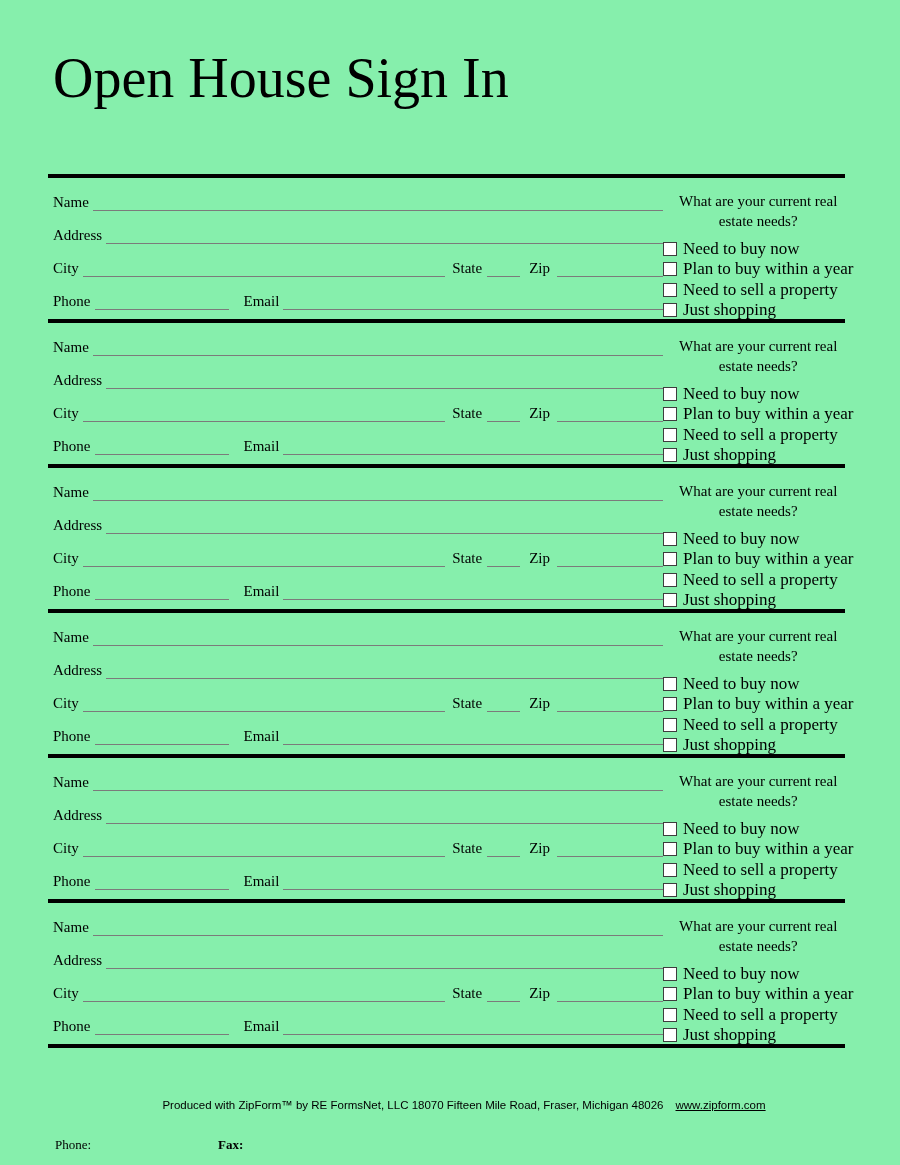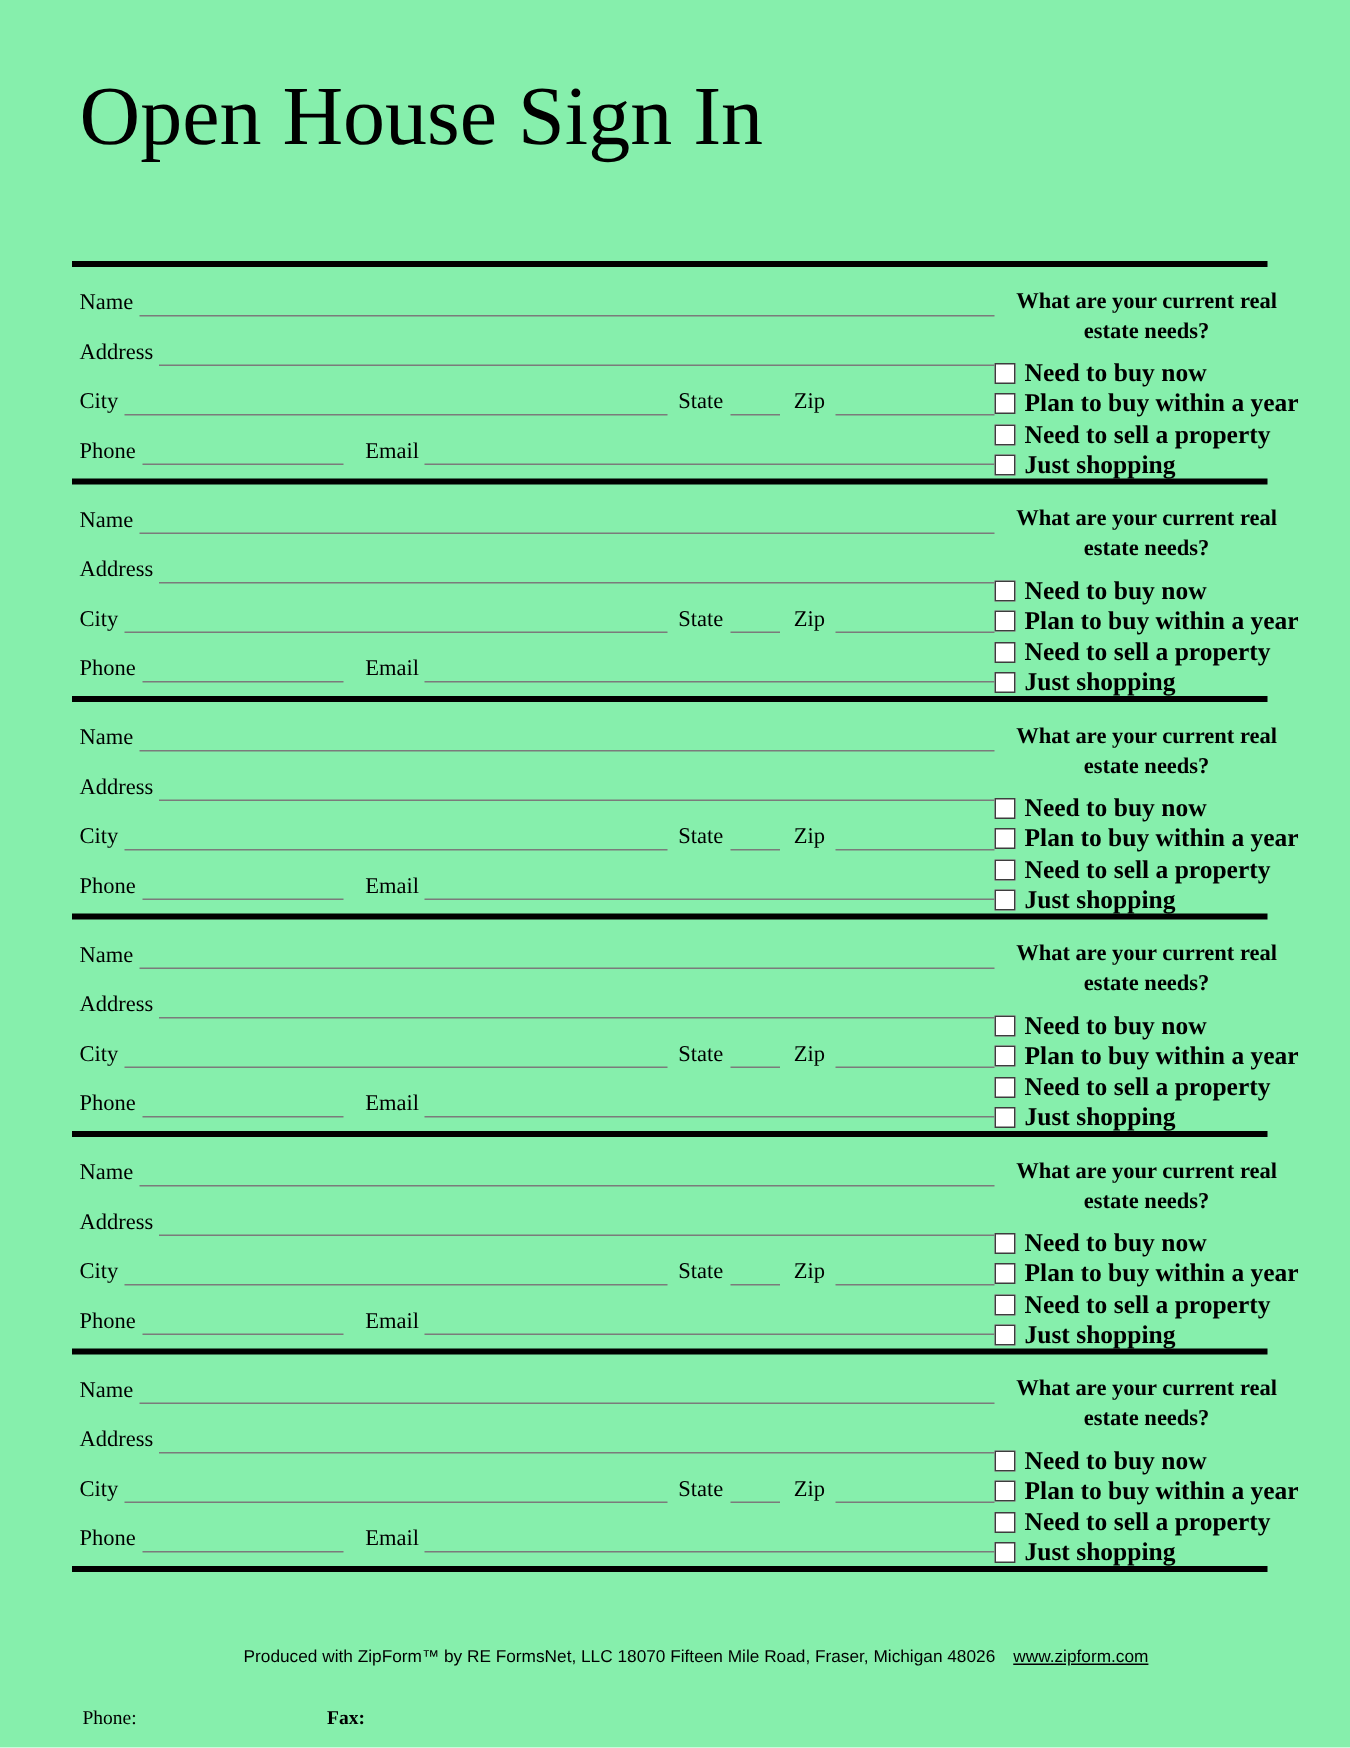--- a/index.html
+++ b/index.html
@@ -57,21 +57,20 @@
   .grow { flex: 1 1 auto; }
   .state-lbl { margin-left: 7px; text-align: right; }
   .state-line { width: 33px; margin-left: 5px; }
   .zip-lbl { margin-left: 9px; }
   .zip-line { width: 106px; margin-left: 7px; }
   .phone-line { width: 134px; }
   .email-lbl { margin-left: 15px; }
   .rightcol {
     flex: 0 0 177px;
     margin-left: auto;
-    font-weight: bold;
   }
   .needs-heading {
     margin-top: 13px;
     text-align: center;
     font-size: 15px;
     line-height: 1.35;
   }
   .opts { margin-top: 7px; }
   .opt {
     display: flex;

